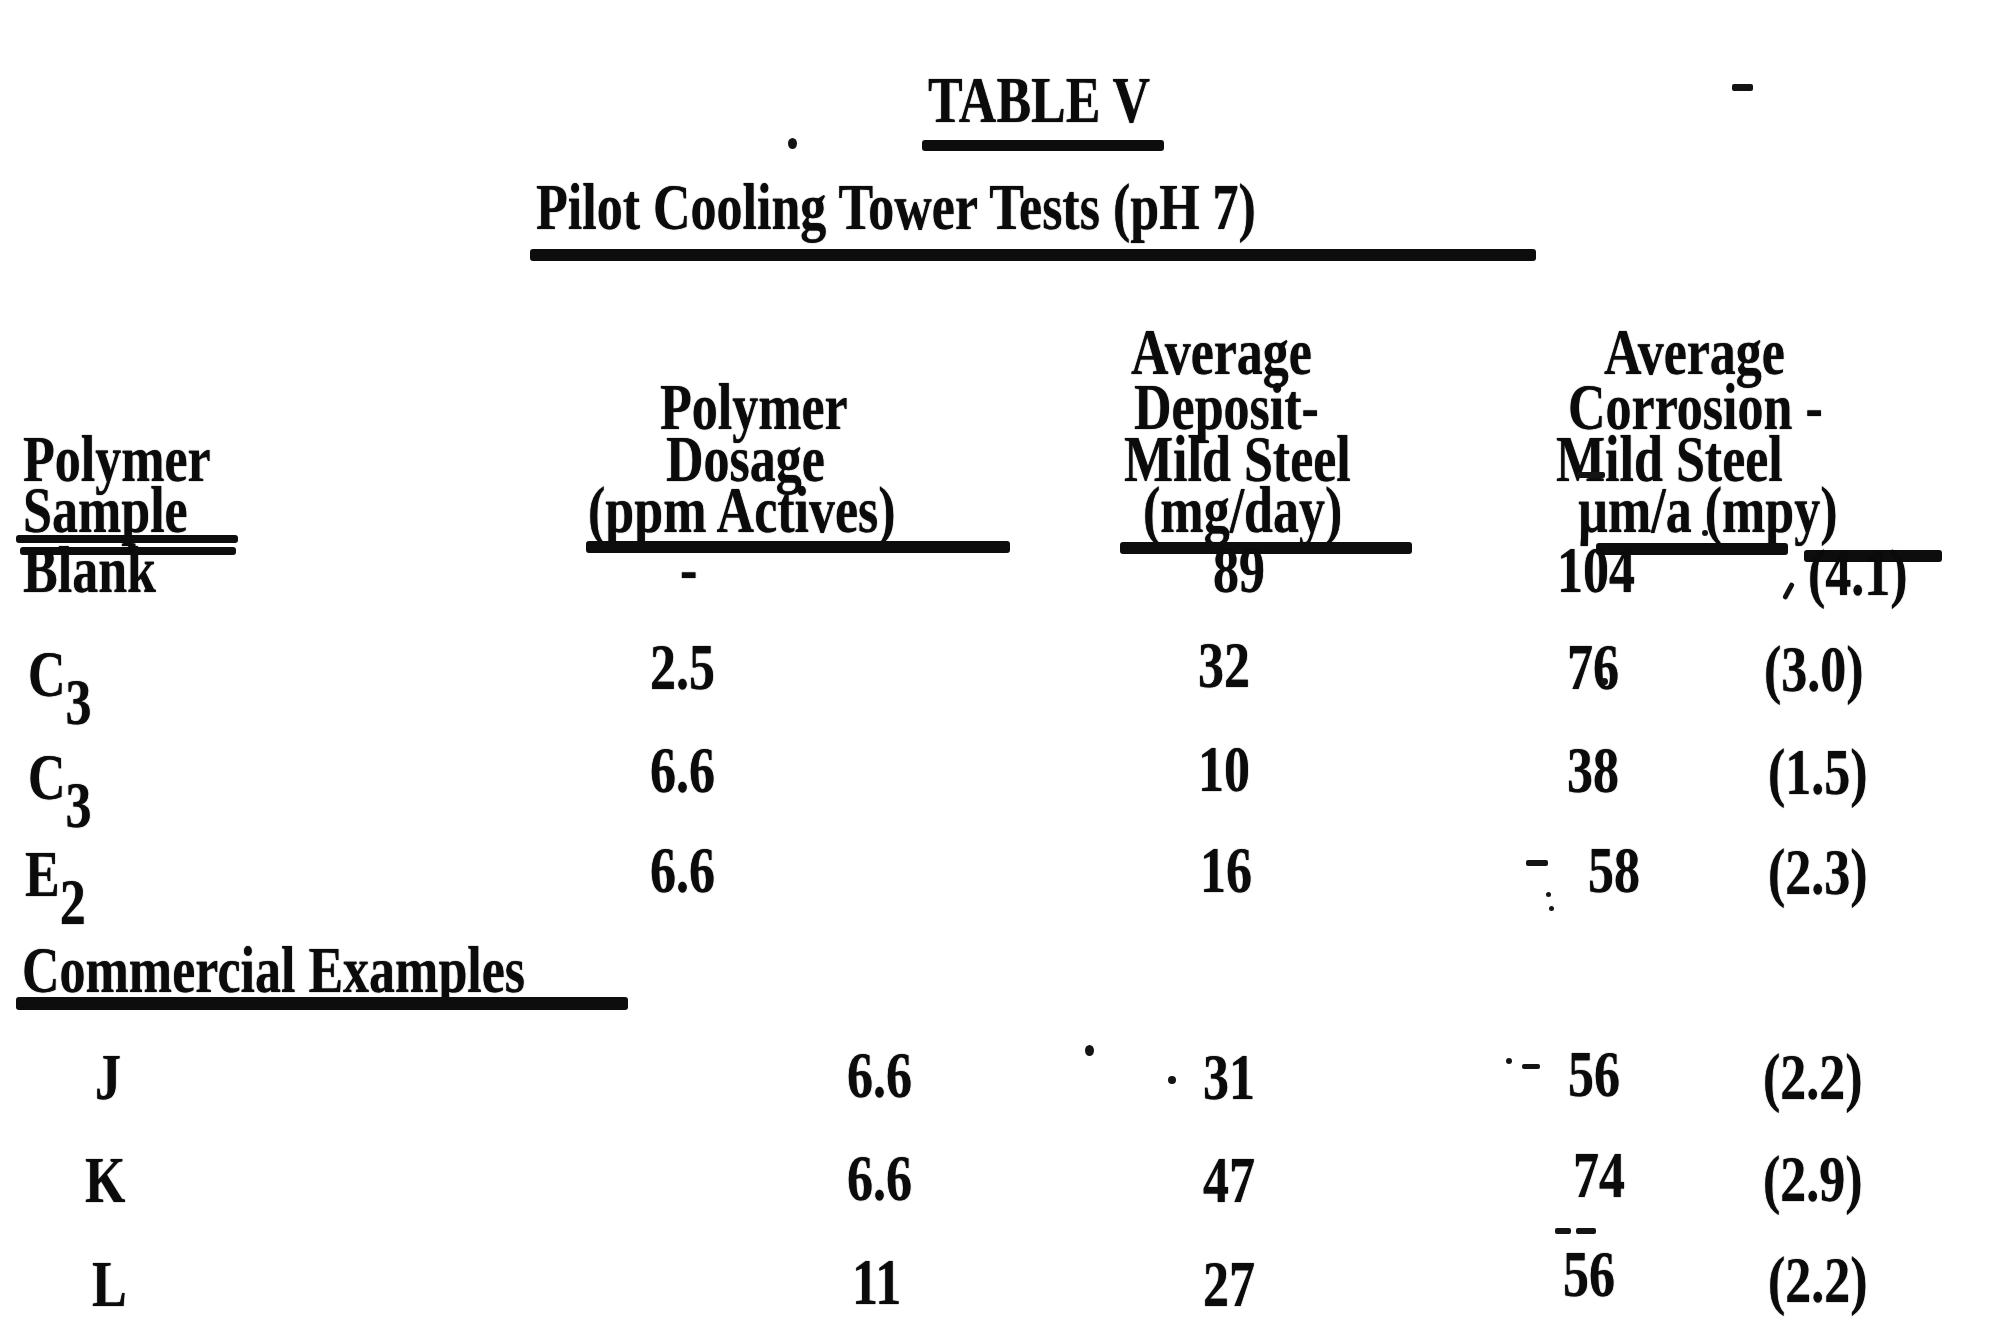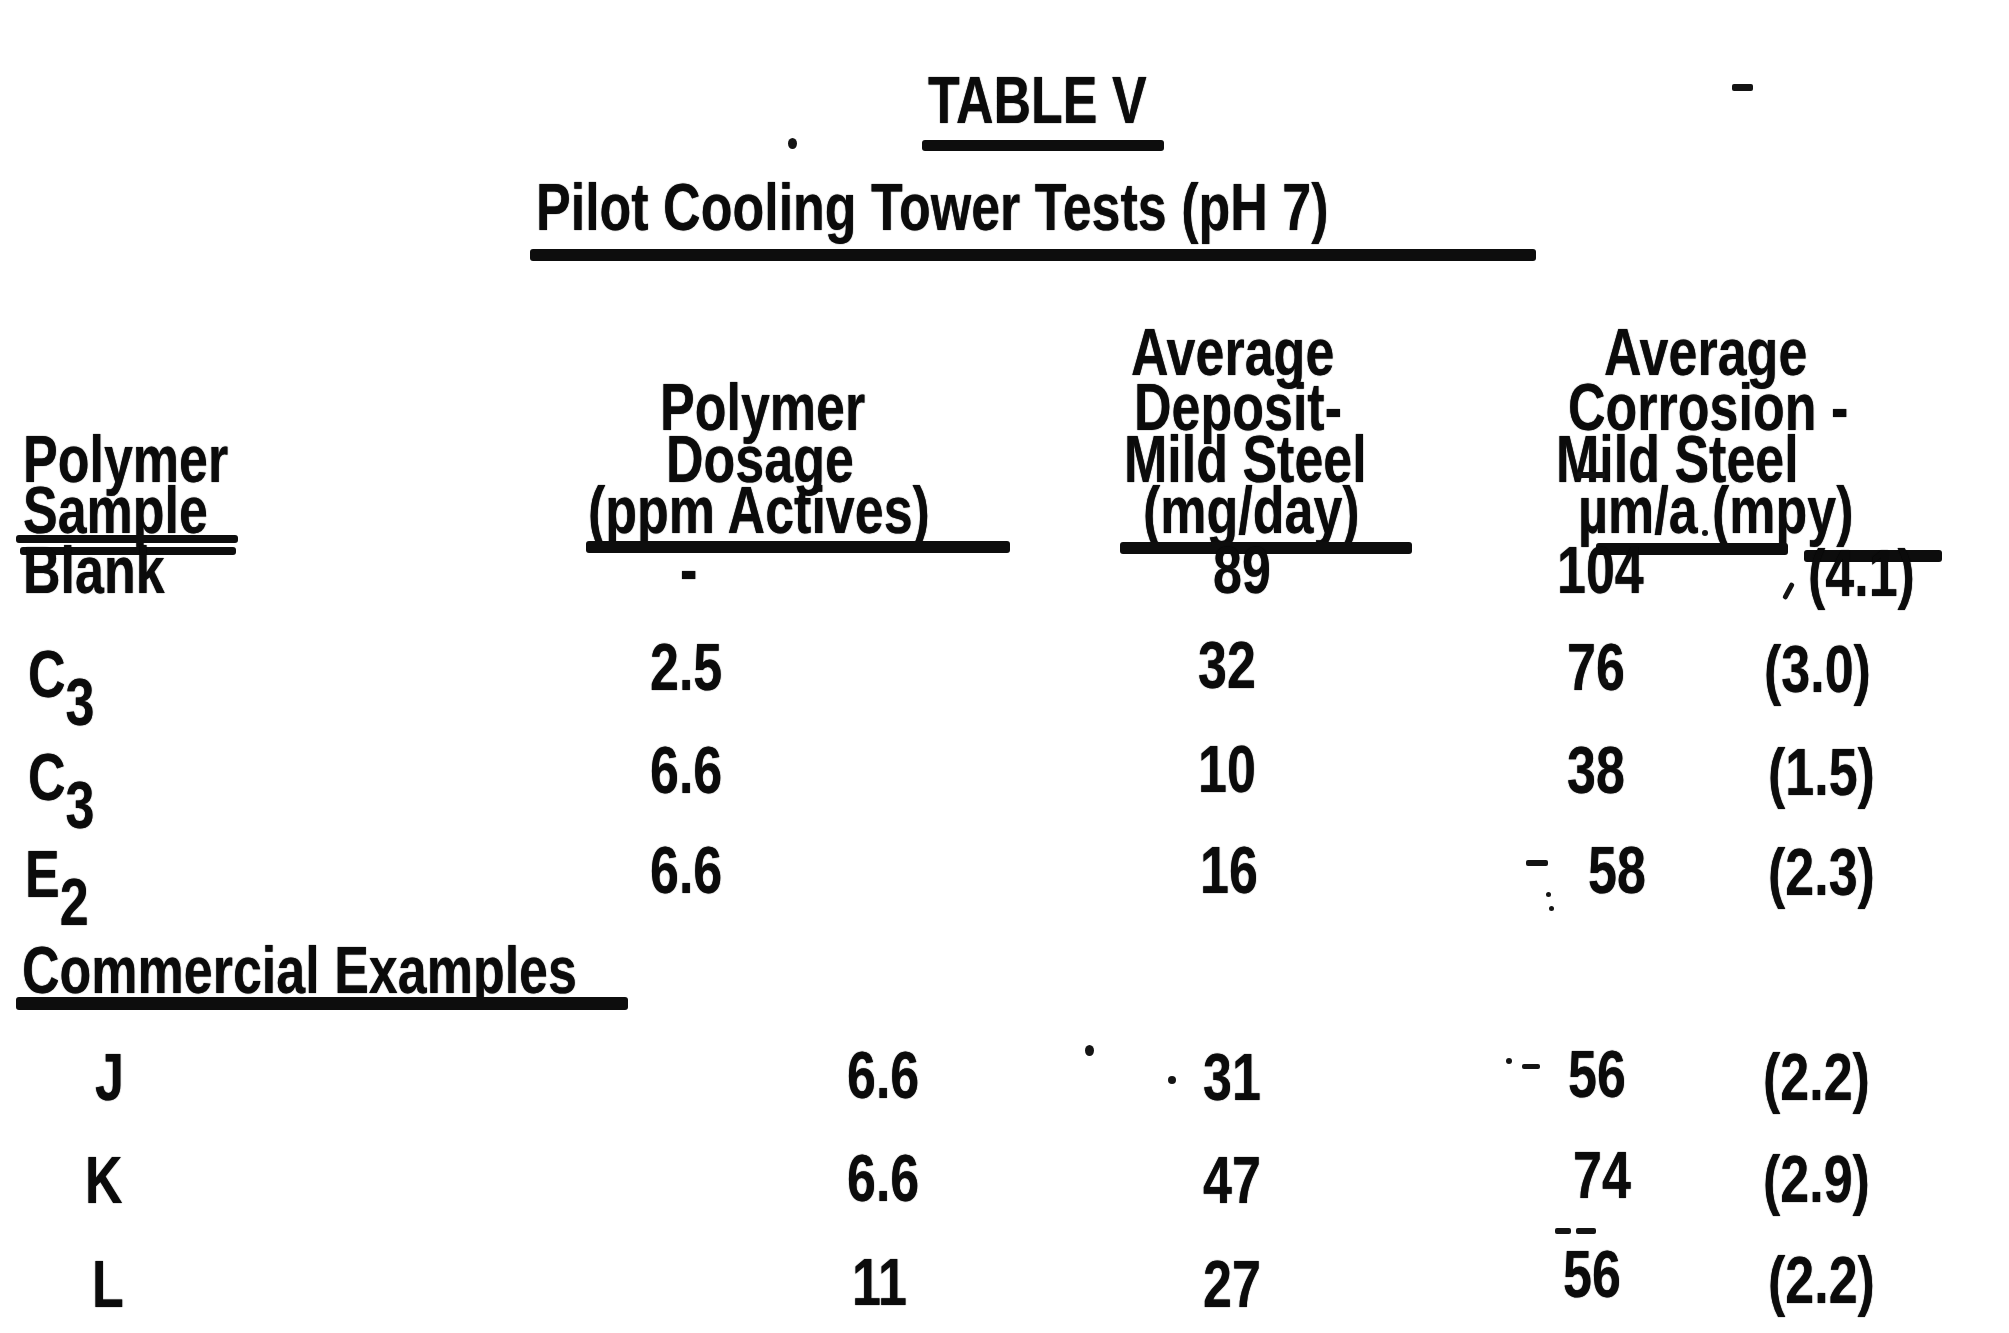--- a/index.html
+++ b/index.html
@@ -1,21 +1,21 @@
 <!DOCTYPE html>
 <html><head>
 <meta charset="utf-8">
 <style>
   html,body{margin:0;padding:0;background:#ffffff;}
   .page{
     position:relative;
     width:2009px;height:1333px;
     background:#ffffff;
     overflow:hidden;
-    font-family:Liberation Sans, sans-serif;
+    font-family:Liberation Serif, serif;
     color:#0b0b0b;
   }
   .t{
     position:absolute;
     font-size:52px;
     line-height:52px;
     font-weight:bold;
     white-space:pre;
     letter-spacing:0px;
     transform:scaleY(1.28);

